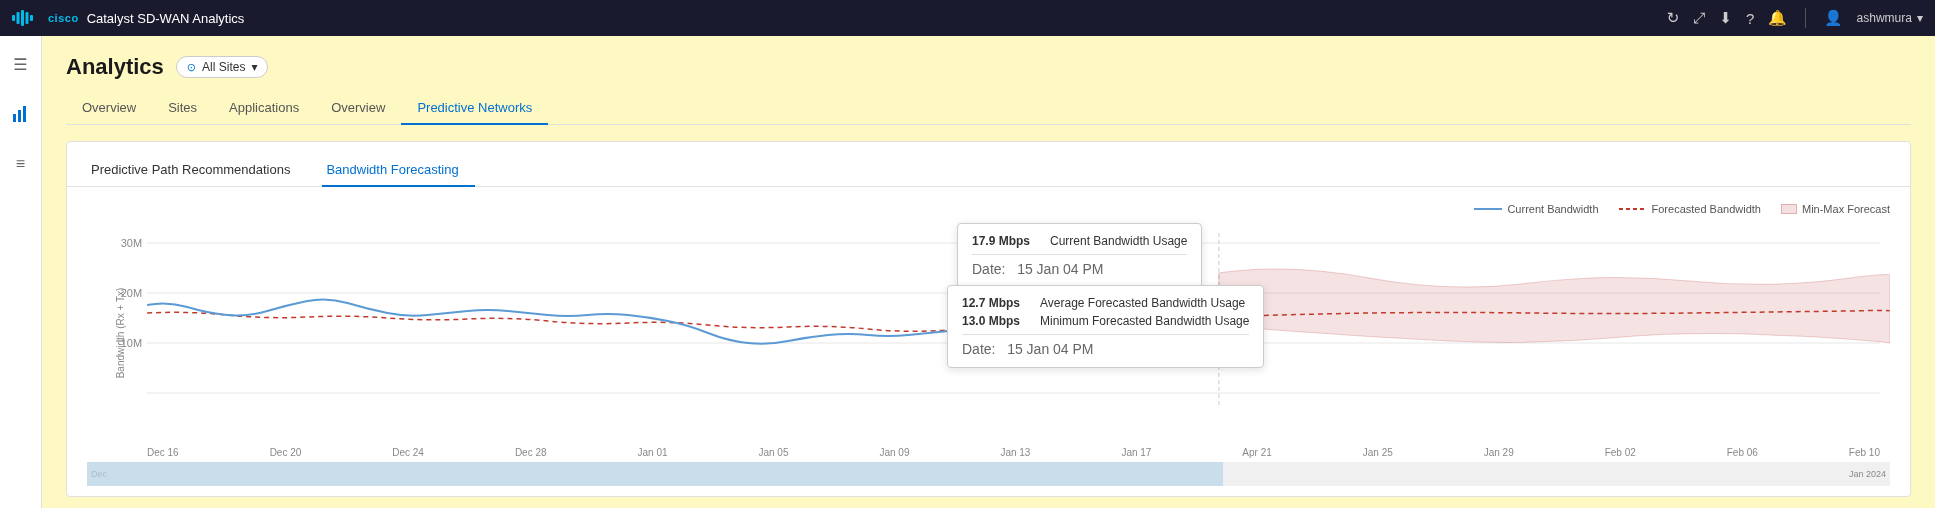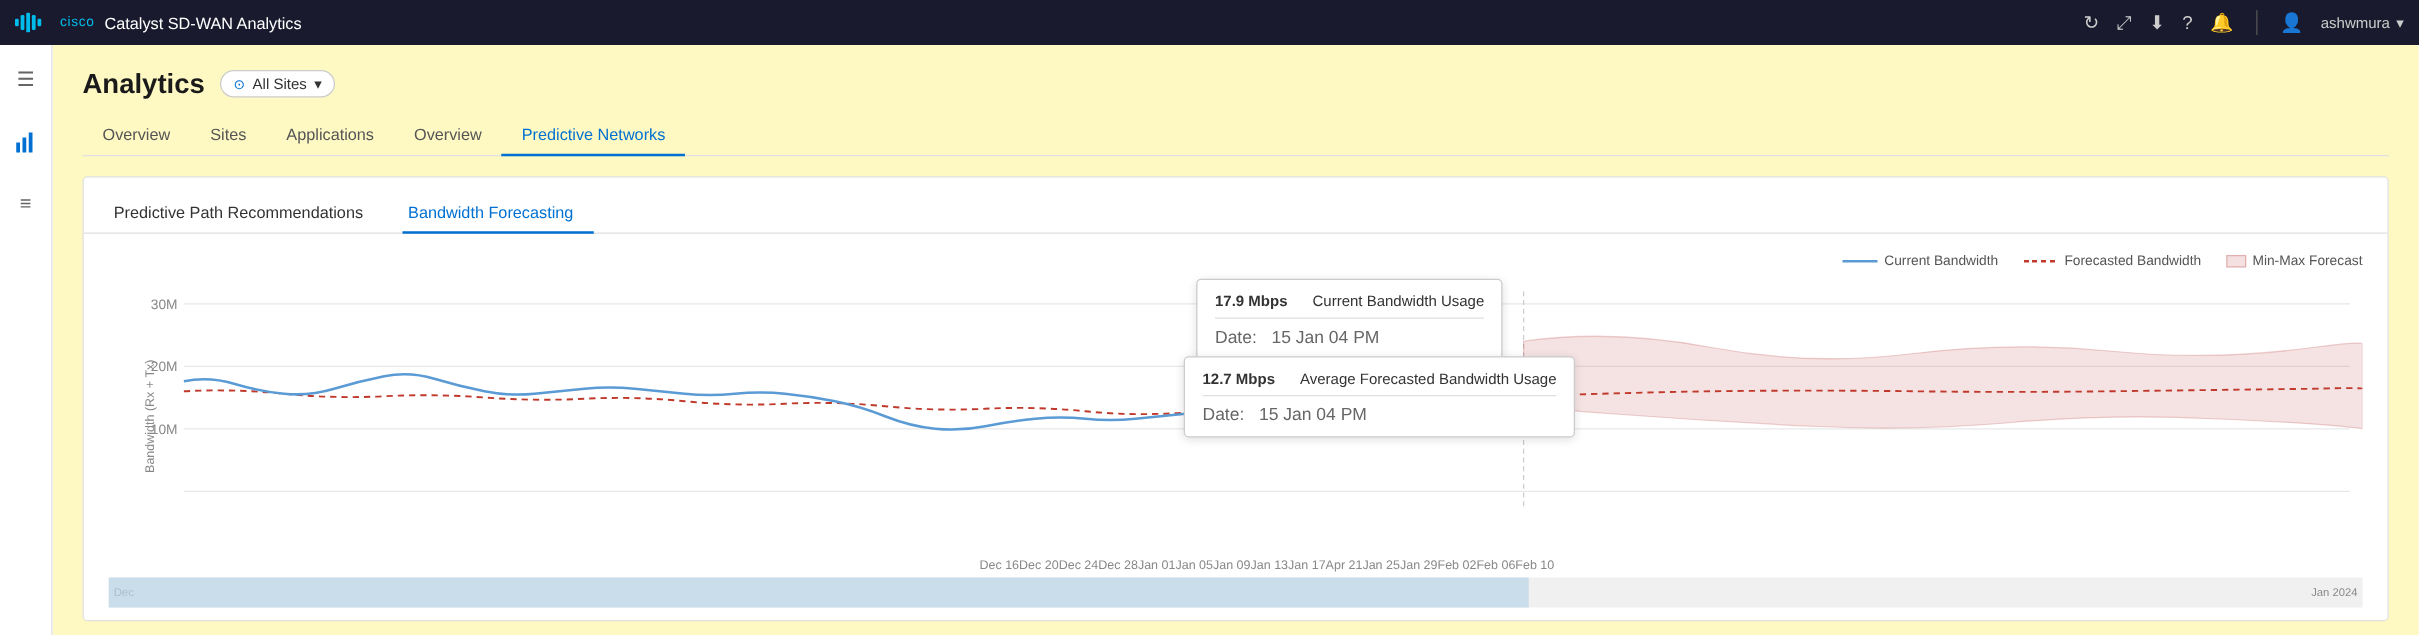--- a/index.html
+++ b/index.html
@@ -27,21 +27,21 @@
       color: #fff;
       flex: 1;
     }
     .cisco-logo {
       display: flex;
       align-items: center;
       gap: 4px;
     }
     .cisco-logo span {
       font-size: 11px;
-      font-weight: 400;
+      font-weight: 700;
       letter-spacing: 0.5px;
       color: #00bceb;
     }
     .topbar-icons {
       display: flex;
       align-items: center;
       gap: 14px;
     }
     .topbar-icon {
       color: #ccc;
@@ -271,21 +271,21 @@
       margin: 6px 0;
     }
     .tooltip-date {
       font-size: 14px;
       color: #666;
     }
 
     
     .x-axis {
       display: flex;
-      justify-content: center;
+      justify-content: space-between;
       padding: 4px 0 0 40px;
       font-size: 10px;
       color: #888;
     }
 
     
     .mini-timeline {
       height: 24px;
       background: #f0f0f0;
       margin: 4px 0 0 0;
@@ -442,20 +442,24 @@
             &nbsp;
             <span>15 Jan 04 PM</span>
           </div>
         </div>
 
         
         <div class="tooltip-box" style="top: 62px; left: 860px; min-width: 280px;">
           <div class="tooltip-row">
             <span class="tooltip-value">12.7 Mbps</span>
             <span>Average Forecasted Bandwidth Usage</span>
+          </div>
+          <div class="tooltip-row">
+            <span class="tooltip-value">13.0 Mbps</span>
+            <span>Minimum Forecasted Bandwidth Usage</span>
           </div>
           <hr class="tooltip-divider">
           <div class="tooltip-date">
             <span>Date:</span>
             &nbsp;
             <span>15 Jan 04 PM</span>
           </div>
         </div>
 
       </div>

